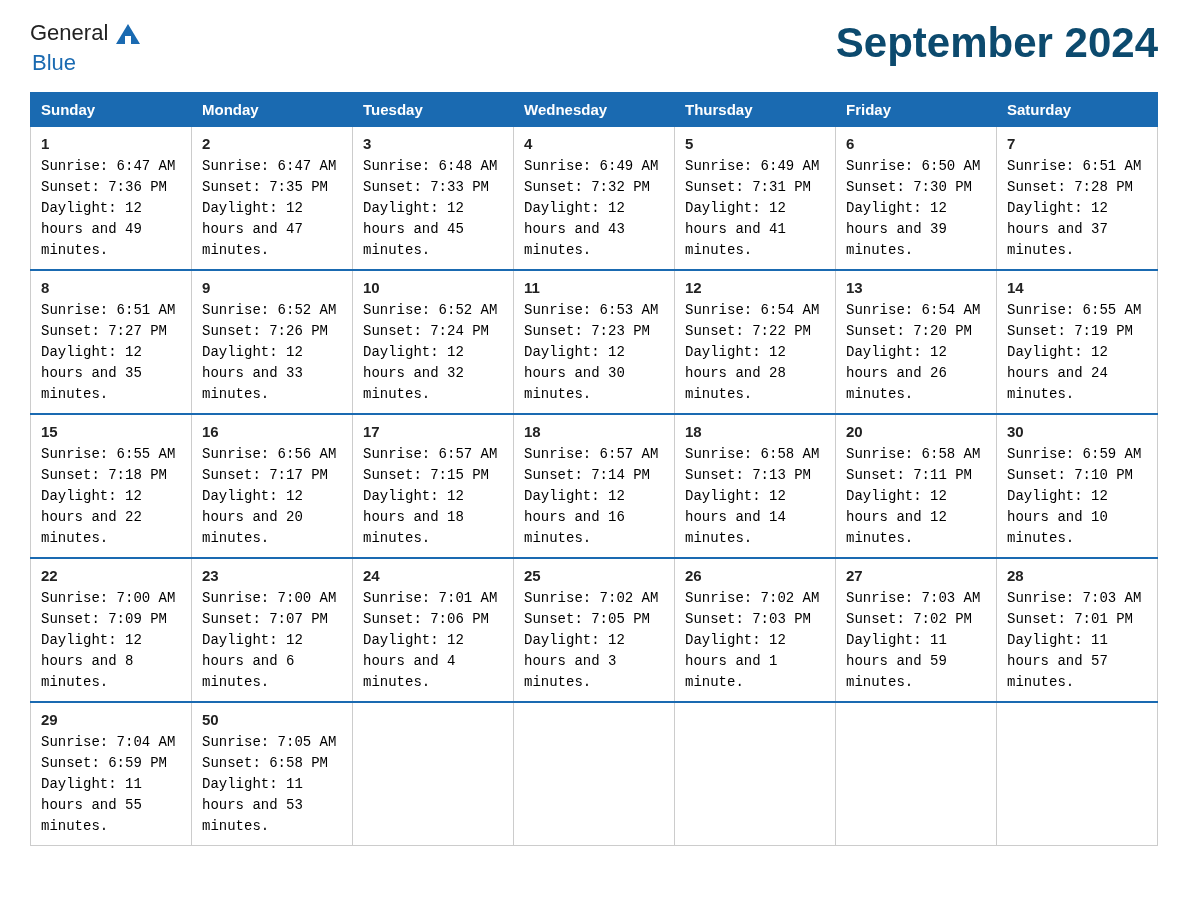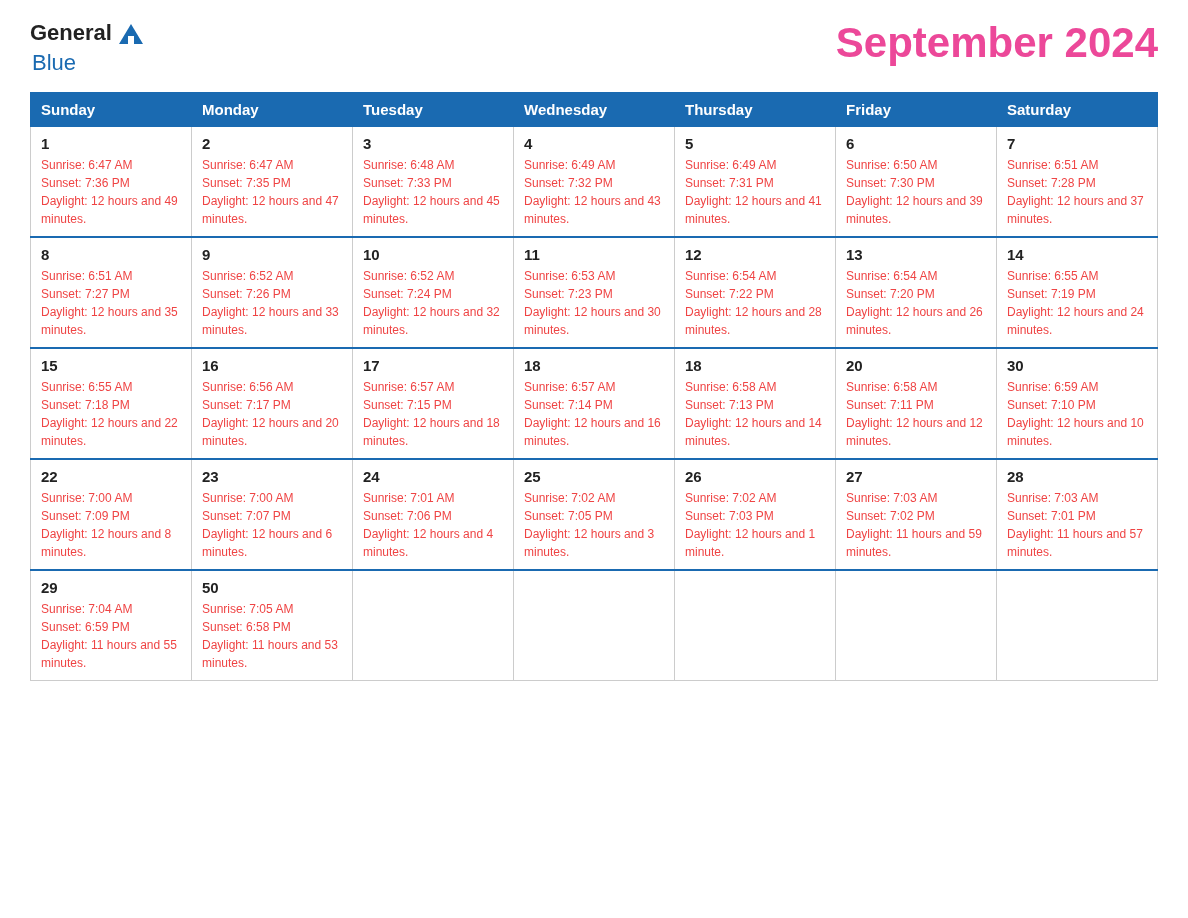--- a/index.html
+++ b/index.html
@@ -15,35 +15,35 @@
       align-items: flex-start;
       margin-bottom: 16px;
     }
     .logo {
       display: flex;
       align-items: center;
       gap: 0;
     }
     .logo-text-general {
       font-size: 22px;
-      font-weight: bold;
+      font-weight: normal;
       color: #222;
     }
     .logo-text-blue {
       font-size: 22px;
       font-weight: normal;
       color: #1a6ab1;
     }
     .title-section {
       text-align: right;
     }
     .month-title {
       font-size: 42px;
       font-weight: bold;
-      color: #ec4899;
+      color: #0c4a6e;
       line-height: 1.1;
     }
     .location-title {
       font-size: 20px;
       color: #444;
       margin-top: 4px;
     }
     table {
       width: 100%;
       border-collapse: collapse;
@@ -68,23 +68,24 @@
     tbody tr {
       border-bottom: 2px solid #1a6ab1;
     }
     .day-number {
       font-size: 15px;
       font-weight: bold;
       color: #222;
       margin-bottom: 4px;
     }
     .day-info {
-      font-size: 12px;
-      color: #ef4444;
+      font-size: 14px;
+      color: #000000;
       line-height: 1.5;
+      font-family: Liberation Mono, monospace;
     }
     .empty-cell {
       background: #fff;
     }
     tbody tr:last-child {
       border-bottom: 1px solid #ccc;
     }
   </style>
 </head>
 <body>

